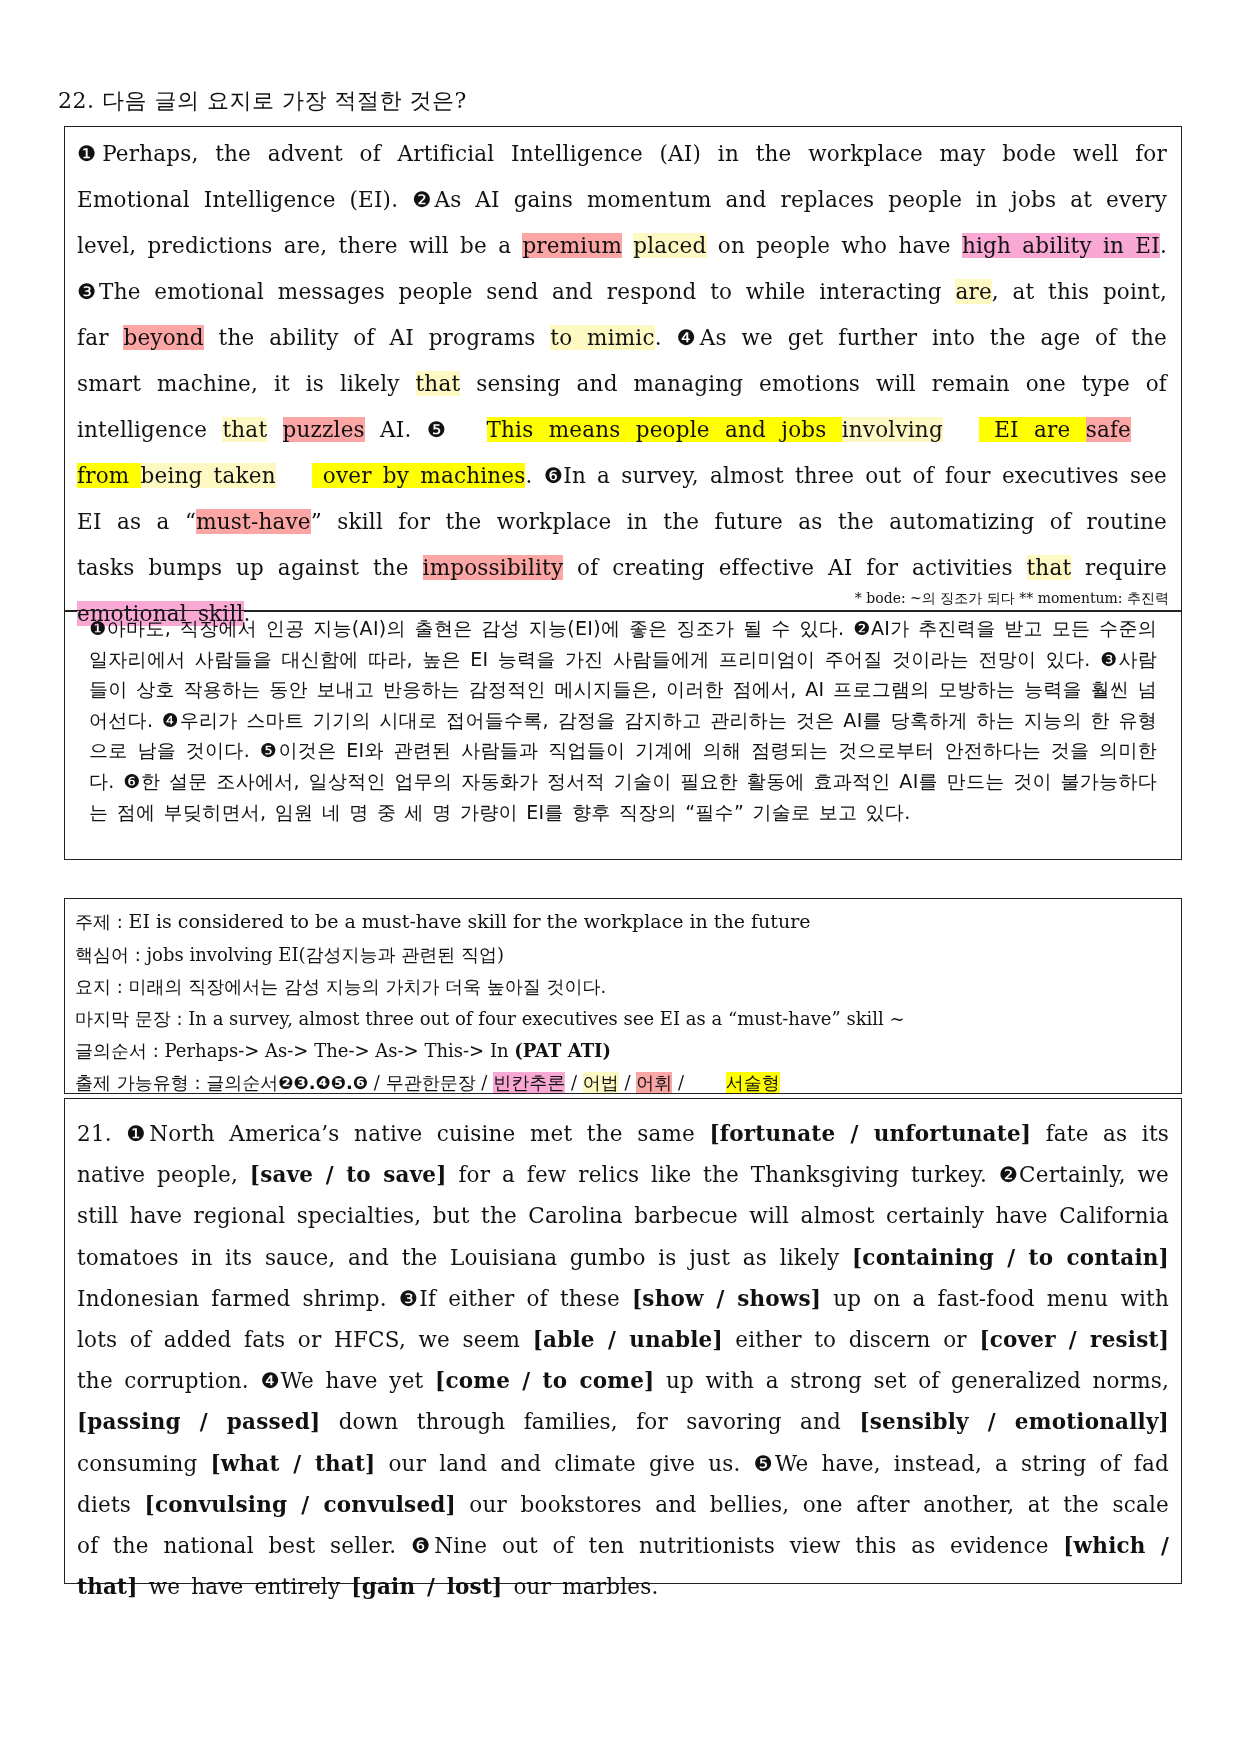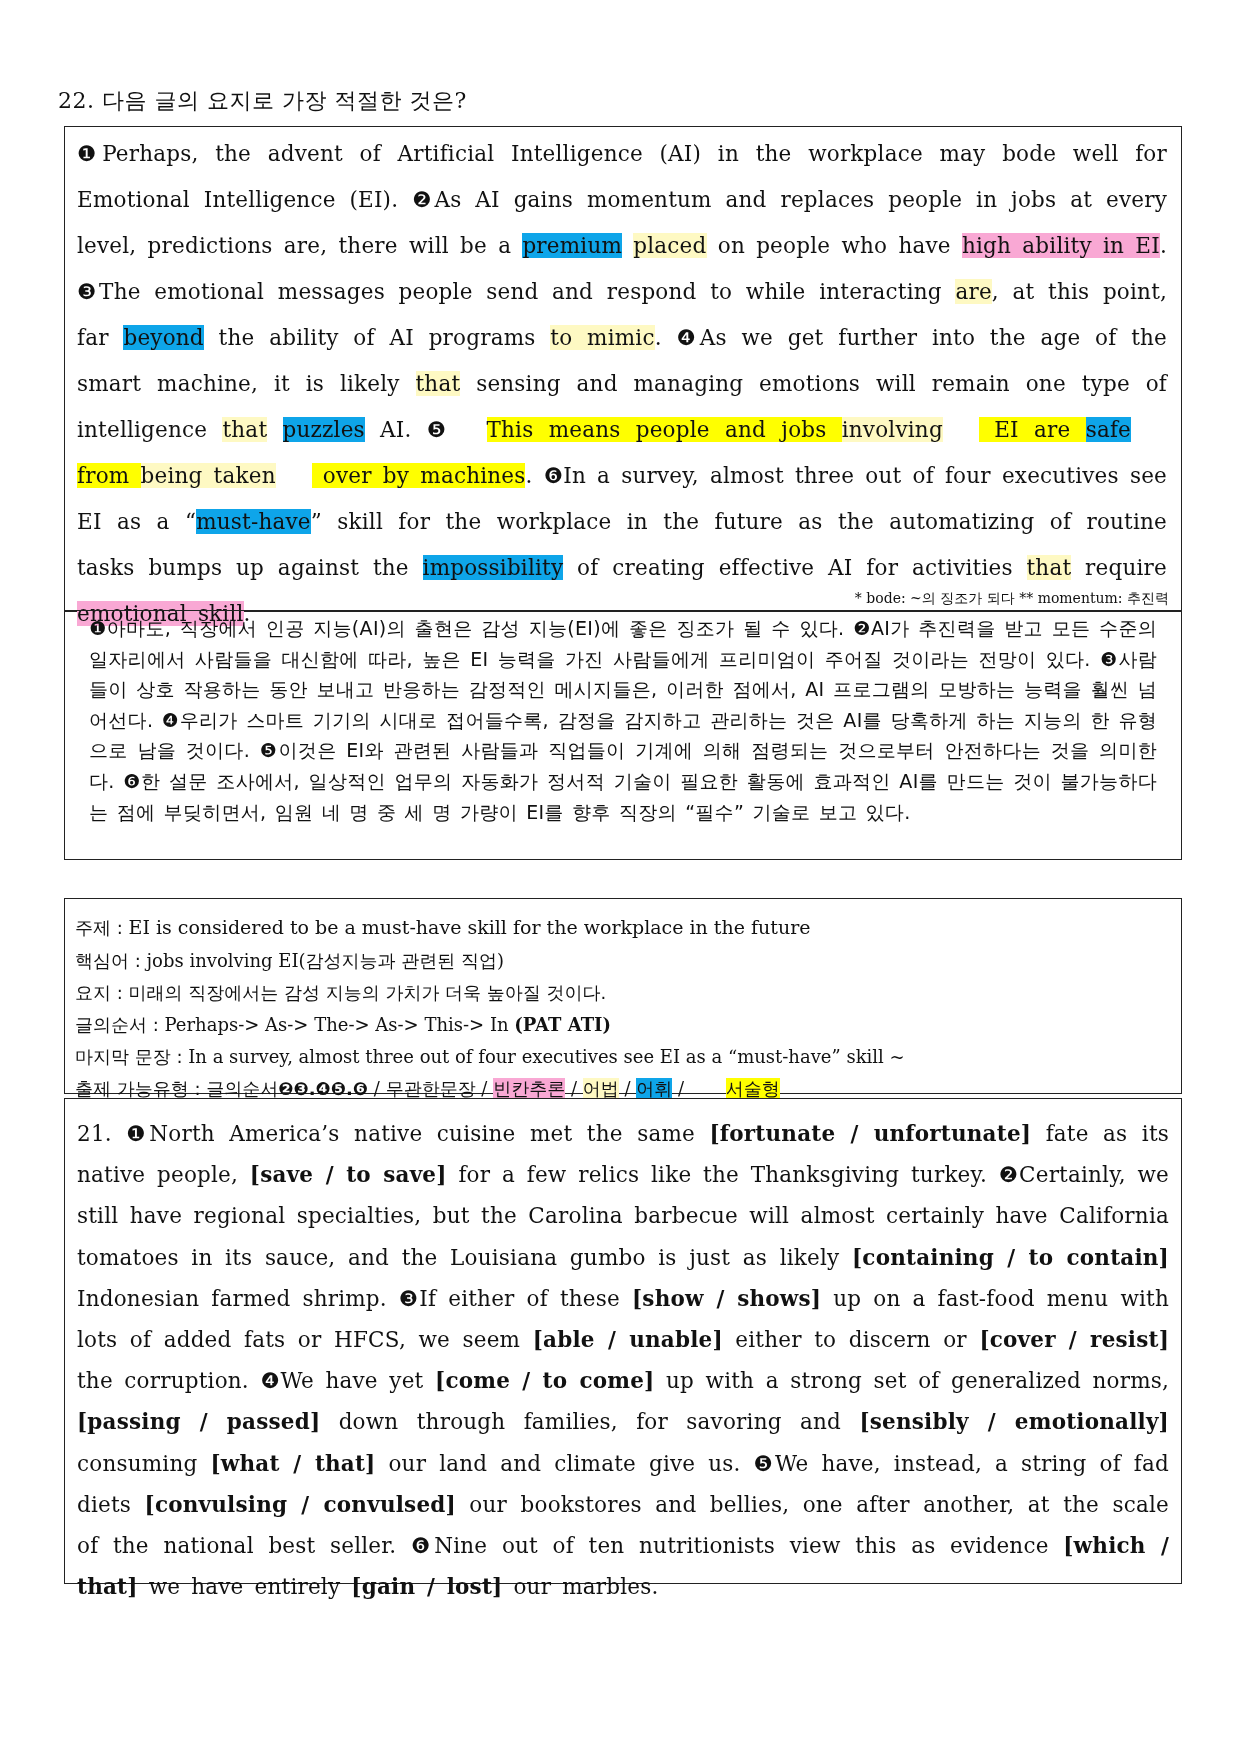--- a/index.html
+++ b/index.html
@@ -4,28 +4,28 @@
 <style>
   html, body { margin: 0; padding: 0; background: #ffffff; }
   body { width: 1240px; height: 1754px; position: relative; font-family: "DejaVu Serif", "Liberation Serif", serif; color: #111; }
   .q-title { position: absolute; left: 58px; top: 86px; font-size: 22px; letter-spacing: 0.5px; }
   .box { position: absolute; border: 1.5px solid #222; box-sizing: border-box; }
   .passage { left: 64px; top: 126px; width: 1118px; height: 486px; padding: 4px 14px 0 12px; }
   .passage .text { font-size: 21.5px; line-height: 46px; text-align: justify; text-align-last: left; letter-spacing: 0.2px; word-spacing: 4px; }
   .passage .note { position: absolute; right: 12px; bottom: 2px; font-size: 14px; line-height: 22px; }
   .trans { left: 64px; top: 610px; width: 1118px; height: 250px; padding: 2px 24px; }
   .trans .text { font-family: "DejaVu Sans", "Liberation Sans", sans-serif; font-size: 19px; line-height: 30.6px; text-align: justify; text-align-last: left; letter-spacing: 0.3px; word-spacing: 2px; }
-  .summary { left: 64px; top: 898px; width: 1118px; height: 196px; padding: 12px 10px; }
+  .summary { left: 64px; top: 898px; width: 1118px; height: 196px; padding: 6px 10px; }
   .summary .row { font-size: 19px; line-height: 32.5px; white-space: nowrap; }
   .summary .row.small { font-size: 18px; line-height: 32px; }
   .summary .k { font-family: "DejaVu Sans", "Liberation Sans", sans-serif; font-size: 18px; }
   .q21 { left: 64px; top: 1098px; width: 1118px; height: 486px; padding: 14px 12px; }
   .q21 .text { font-size: 21.5px; line-height: 41.2px; text-align: justify; text-align-last: left; word-spacing: 4px; letter-spacing: 0.2px; }
   .q21 b { font-weight: bold; }
-  .hl-cyan { background: #0ea5e9; }
+  .hl-cyan { background: #fca5a5; }
   .hl-green { background: #fef9c3; }
   .hl-gray { background: #f9a8d4; }
   .hl-yellow { background: #ffff00; margin-left: 36px; }
   .num { font-family: "DejaVu Sans", sans-serif; }
   .bold { font-weight: bold; }
 </style>
 </head>
 <body>
 
 <div class="q-title">22. 다음 글의 요지로 가장 적절한 것은?</div>
@@ -36,22 +36,22 @@
 </div>
 
 <div class="box trans">
   <div class="text">❶아마도, 직장에서 인공 지능(AI)의 출현은 감성 지능(EI)에 좋은 징조가 될 수 있다. ❷AI가 추진력을 받고 모든 수준의 일자리에서 사람들을 대신함에 따라, 높은 EI 능력을 가진 사람들에게 프리미엄이 주어질 것이라는 전망이 있다. ❸사람들이 상호 작용하는 동안 보내고 반응하는 감정적인 메시지들은, 이러한 점에서, AI 프로그램의 모방하는 능력을 훨씬 넘어선다. ❹우리가 스마트 기기의 시대로 접어들수록, 감정을 감지하고 관리하는 것은 AI를 당혹하게 하는 지능의 한 유형으로 남을 것이다. ❺이것은 EI와 관련된 사람들과 직업들이 기계에 의해 점령되는 것으로부터 안전하다는 것을 의미한다. ❻한 설문 조사에서, 일상적인 업무의 자동화가 정서적 기술이 필요한 활동에 효과적인 AI를 만드는 것이 불가능하다는 점에 부딪히면서, 임원 네 명 중 세 명 가량이 EI를 향후 직장의 “필수” 기술로 보고 있다.</div>
 </div>
 
 <div class="box summary">
   <div class="row"><span class="k">주제 : </span><span>EI is considered to be a must-have skill for the workplace in the future</span></div>
   <div class="row small"><span class="k">핵심어 : </span><span>jobs involving EI(감성지능과 관련된 직업)</span></div>
   <div class="row small"><span class="k">요지 : </span><span class="k">미래의 직장에서는 감성 지능의 가치가 더욱 높아질 것이다.</span></div>
+  <div class="row small"><span class="k">마지막 문장 : </span><span>In a survey, almost three out of four executives see EI as a “must-have” skill ~</span></div>
   <div class="row small"><span class="k">글의순서 : </span><span>Perhaps-&gt; As-&gt; The-&gt; As-&gt; This-&gt; In </span><span class="bold">(PAT ATI)</span></div>
-  <div class="row small"><span class="k">마지막 문장 : </span><span>In a survey, almost three out of four executives see EI as a “must-have” skill ~</span></div>
   <div class="row small">
     <span class="k">출제 가능유형 : </span><span class="k">글의순서</span><span class="num bold">❷❸.❹❺.❻</span><span> / </span><span class="k">무관한문장</span><span> / </span><span class="k hl-gray">빈칸추론</span><span> / </span><span class="k hl-green">어법</span><span> / </span><span class="k hl-cyan">어휘</span><span> / </span><span class="k hl-yellow">서술형</span>
   </div>
 </div>
 
 <div class="box q21">
   <div class="text"><span>21. ❶North America’s native cuisine met the same </span><b>[fortunate / unfortunate]</b><span> fate as its native people, </span><b>[save / to save]</b><span> for a few relics like the Thanksgiving turkey. ❷Certainly, we still have regional specialties, but the Carolina barbecue will almost certainly have California tomatoes in its sauce, and the Louisiana gumbo is just as likely </span><b>[containing / to contain]</b><span> Indonesian farmed shrimp. ❸If either of these </span><b>[show / shows]</b><span> up on a fast-food menu with lots of added fats or HFCS, we seem </span><b>[able / unable]</b><span> either to discern or </span><b>[cover / resist]</b><span> the corruption. ❹We have yet </span><b>[come / to come]</b><span> up with a strong set of generalized norms, </span><b>[passing / passed]</b><span> down through families, for savoring and </span><b>[sensibly / emotionally]</b><span> consuming </span><b>[what / that]</b><span> our land and climate give us. ❺We have, instead, a string of fad diets </span><b>[convulsing / convulsed]</b><span> our bookstores and bellies, one after another, at the scale of the national best seller. ❻Nine out of ten nutritionists view this as evidence </span><b>[which / that]</b><span> we have entirely </span><b>[gain / lost]</b><span> our marbles.</span></div>
 </div>
 
 </body></html>

